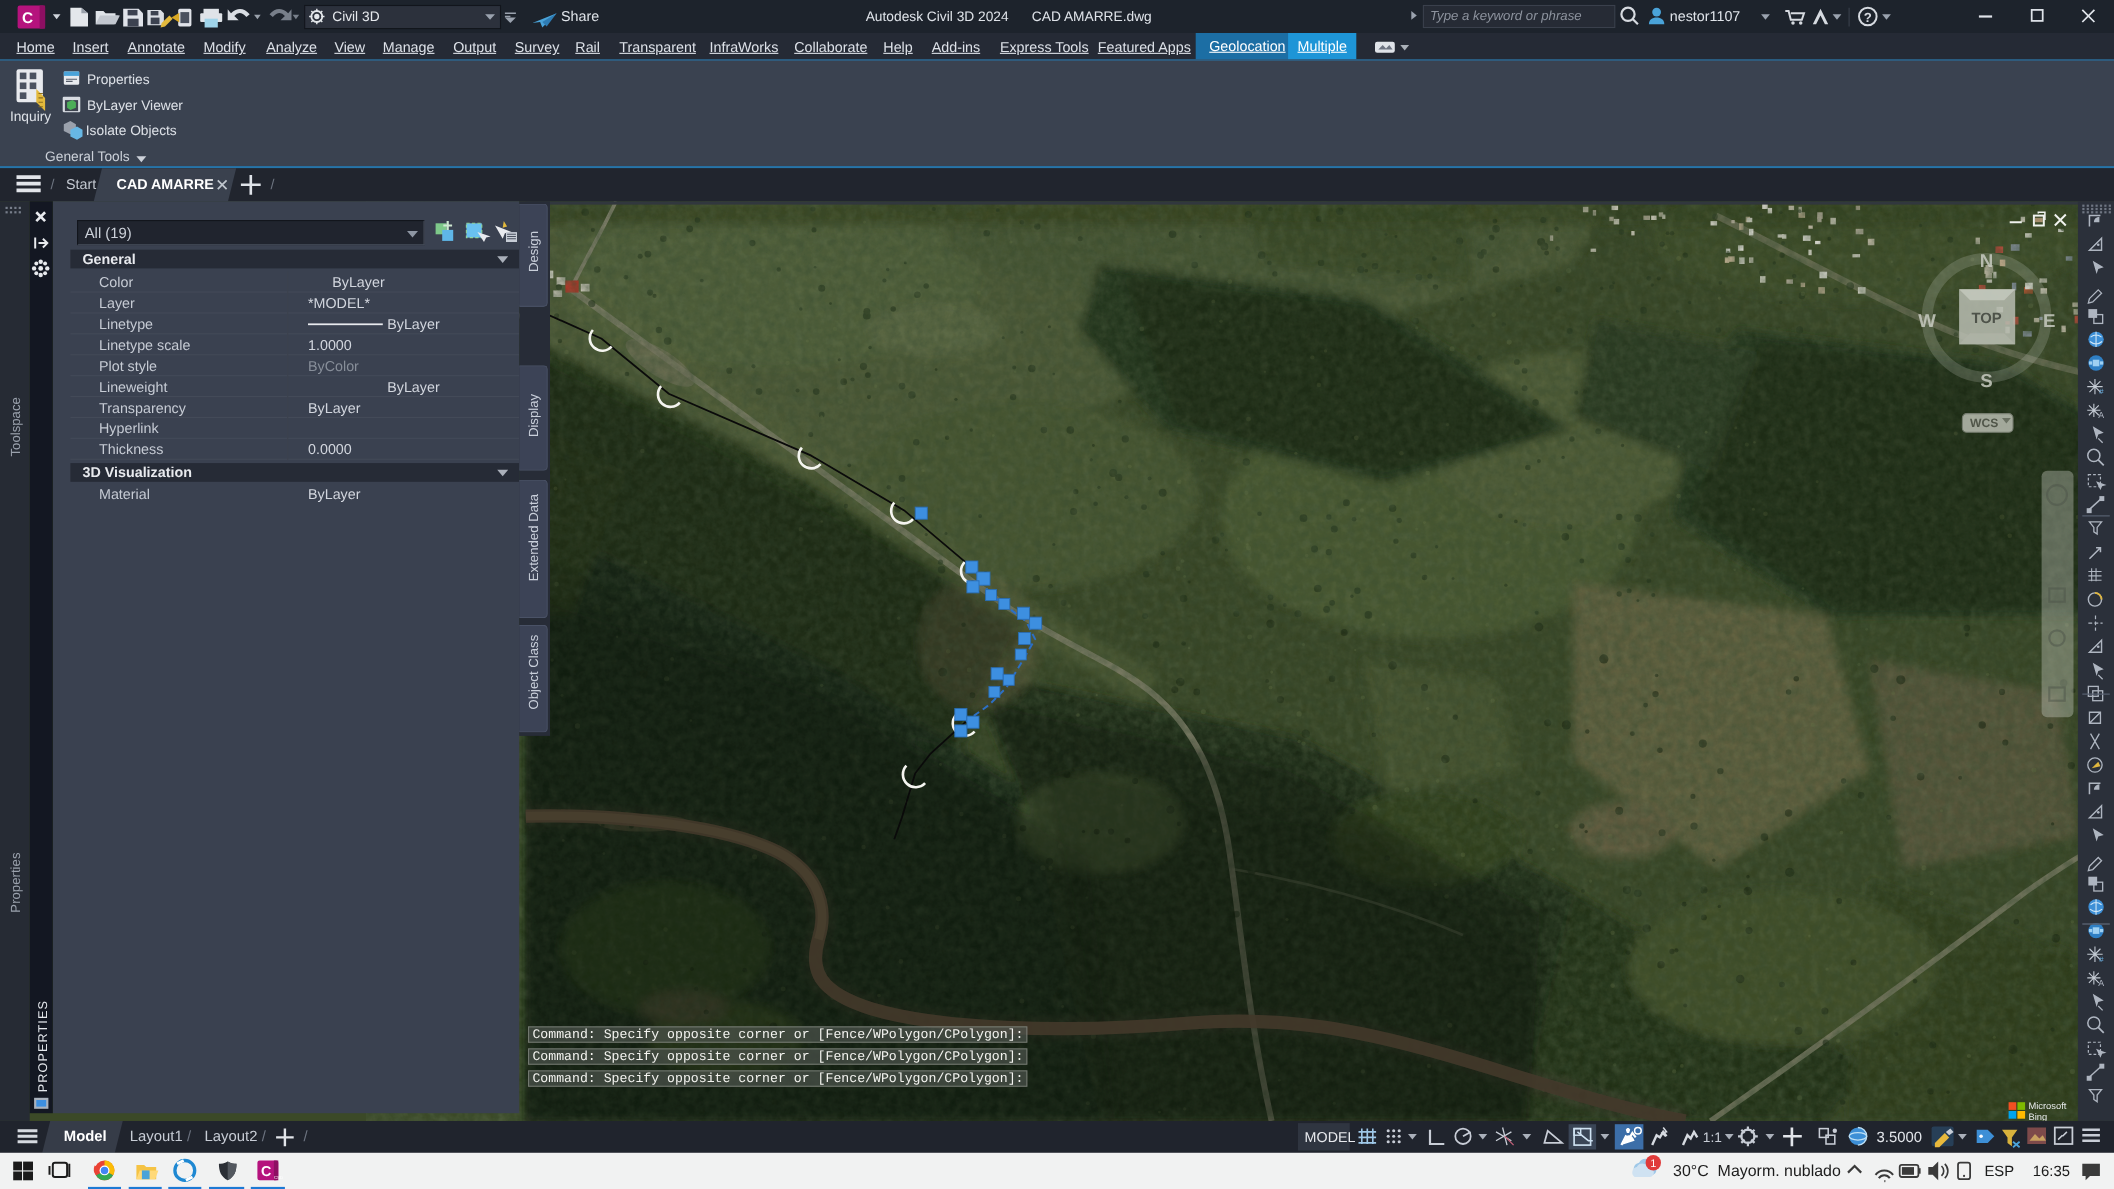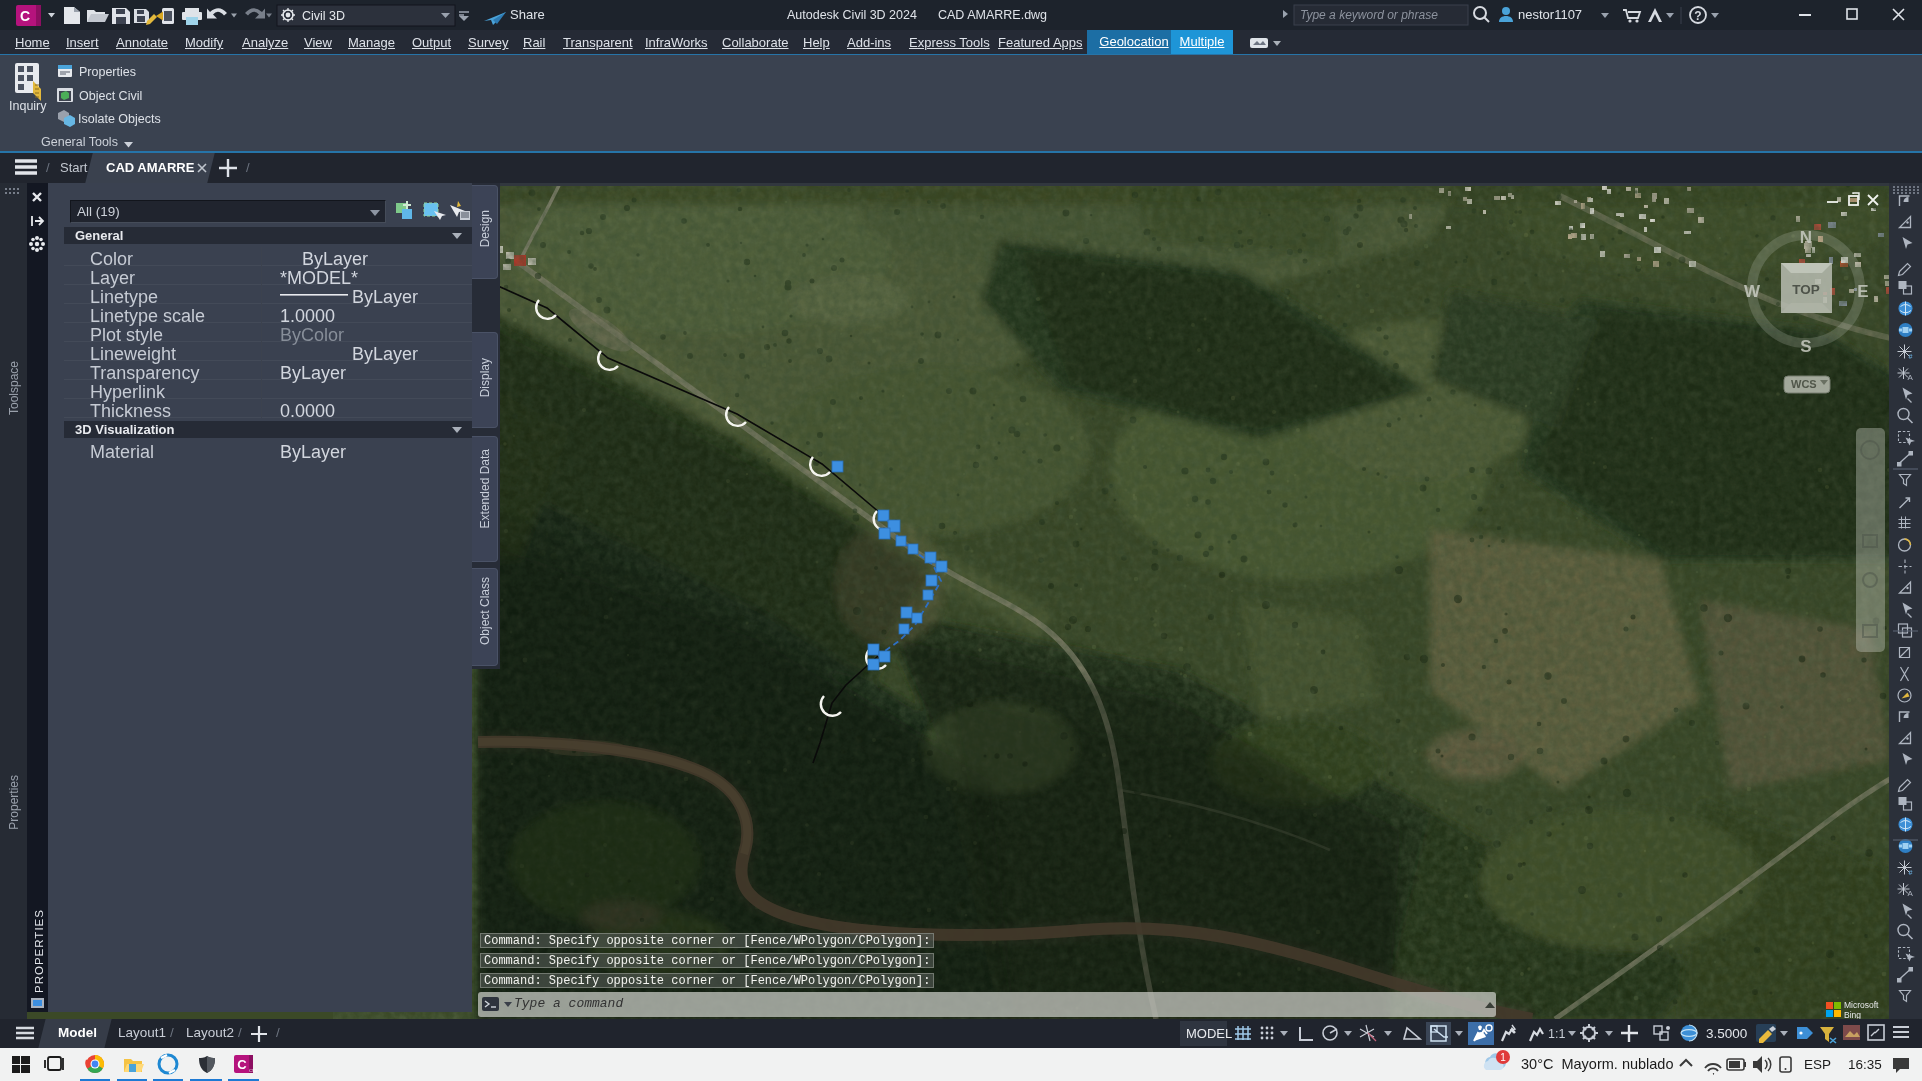--- a/index.html
+++ b/index.html
@@ -28,21 +28,21 @@
   
   #tsbar { left:0; top:183px; width:27px; height:836px; background:#262b34; }
   #pbar  { left:27px; top:183px; width:21px; height:829px; background:#131722; }
   #pbody { left:48px; top:183px; width:424px; height:829px; background:#3a4150; }
   .vtxt { writing-mode:vertical-rl; transform:rotate(180deg); font-size:12px; color:#9aa1ac; }
   .ptab { position:absolute; left:472px; width:26px; background:#3c4356; border:1px solid #4a5266;
           border-left:none; border-radius:0 4px 4px 0; color:#c9cfda; }
   .ptab .vtxt { color:#c9cfda; font-size:12px; }
 
   .prow { position:absolute; left:16px; width:408px; height:19px; border-bottom:1px solid #434a58;
-          font-size:18px; color:#c6cbd4; }
+          font-size:13px; color:#c6cbd4; }
   .plabel { position:absolute; left:26px; top:2px; }
   .pval  { position:absolute; left:216px; top:2px; color:#d2d6de; }
   .phdr { position:absolute; left:16px; width:408px; height:17px; background:#262b36;
           color:#e8eaee; font-weight:bold; font-size:13px; }
 
   
   .cmdline { position:absolute; font-family:"Liberation Mono", monospace; font-size:12px;
              color:#f4f4f0; background:rgba(78,84,78,0.70); border:1px solid rgba(165,170,162,0.5);
              padding:0 3px 1px 3px; white-space:pre; height:15px; line-height:14px; }
   #cmdinput { position:absolute; left:478px; top:992px; width:1018px; height:25px;
@@ -1339,21 +1339,21 @@
         <rect x="58" y="10" width="14" height="4" fill="#4aa3d9"></rect>
         <path d="M60 17h10M60 19h6" stroke="#565d6a"></path>
       <rect x="57" y="33" width="16" height="14" rx="1" fill="#d8dce2"></rect>
         <rect x="59" y="36" width="12" height="10" fill="#3e4450"></rect>
         <path d="M61 38l5-2 3 2v5l-5 2-3-2z" fill="#4cae58"></path>
       <path d="M58 58l6-3 5 3v6l-5 3-6-3z" fill="#9aa1ac"></path>
         <path d="M64 63l6-3 5 3v6l-5 3-6-3z" fill="#67b7e4"></path>
     </svg>
     <span class="ribtxt" style="left:9px;top:44px;">Inquiry</span>
     <span class="ribtxt" style="left:79px;top:10px;">Properties</span>
-    <span class="ribtxt" style="left:79px;top:34px;">Object Civil</span>
+    <span class="ribtxt" style="left:79px;top:34px;">ByLayer Viewer</span>
     <span class="ribtxt" style="left:78px;top:57px;">Isolate Objects</span>
     <span class="ribtxt" style="left:41px;top:80px;color:#ccd1d9;">General Tools</span>
     <svg width="16" height="10" style="position:absolute;left:122px;top:85px;">
         <path d="M2 2l9 0-4.5 5.5z" fill="#ccd1d9"></path>
       </svg>
   </div>
   <div class="abs" id="tabrow">
     <svg width="60" height="30">
         <path d="M15 8h22M15 14h22M15 20h22" stroke="#e2e5ea" stroke-width="3.4"></path>
       </svg>
@@ -1597,31 +1597,20 @@
         <path d="M1899.5 990.5 h11 l-4 5 v6 l-3-2 v-4 z" fill="none" stroke="#aeb5c0" stroke-width="1.2"></path>
     <path d="M1893 469 h25" stroke="#565e6e" stroke-width="1.2"></path>
         <path d="M1893 631 h25" stroke="#565e6e" stroke-width="1.2"></path>
         <path d="M1893 840 h25" stroke="#565e6e" stroke-width="1.2"></path>
     </svg>
   </div>
 
   <div class="cmdline" style="left:480px;top:933px;">Command: Specify opposite corner or [Fence/WPolygon/CPolygon]:</div>
   <div class="cmdline" style="left:480px;top:953px;">Command: Specify opposite corner or [Fence/WPolygon/CPolygon]:</div>
   <div class="cmdline" style="left:480px;top:973px;">Command: Specify opposite corner or [Fence/WPolygon/CPolygon]:</div>
-  <div id="cmdinput" class="abs">
-    <svg width="40" height="25">
-        <rect x="4" y="5" width="17" height="14" rx="2" fill="#2e333d"></rect>
-        <path d="M7 9l4 3-4 3" stroke="#cfd4db" stroke-width="1.4" fill="none"></path>
-        <path d="M13 15h5" stroke="#cfd4db" stroke-width="1.4"></path>
-        <path d="M26 10l8 0-4 5z" fill="#3a3f49"></path>
-      </svg>
-    <svg width="14" height="10" style="position:absolute;left:1005px;top:8px;">
-        <path d="M2 8l5-6 5 6z" fill="#3a3f38"></path>
-      </svg><span style="position:absolute;left:36px;top:4px;font-family:'Liberation Mono',monospace;font-size:13px;font-style:italic;color:#333;">Type a command</span>
-  </div>
   <svg width="70" height="26" style="position:absolute;left:1824px;top:997px;">
     <rect x="2" y="5" width="7" height="7" fill="#f25022"></rect>
       <rect x="10" y="5" width="7" height="7" fill="#7fba00"></rect>
     <rect x="2" y="13" width="7" height="7" fill="#00a4ef"></rect>
       <rect x="10" y="13" width="7" height="7" fill="#ffb900"></rect>
     <text x="20" y="11" font-size="8.5" fill="#e8eaec" font-family="Liberation Sans">Microsoft</text>
     <text x="20" y="21" font-size="8.5" fill="#e8eaec" font-family="Liberation Sans">Bing</text>
   </svg>
 
   <div class="abs" id="statusbar">

